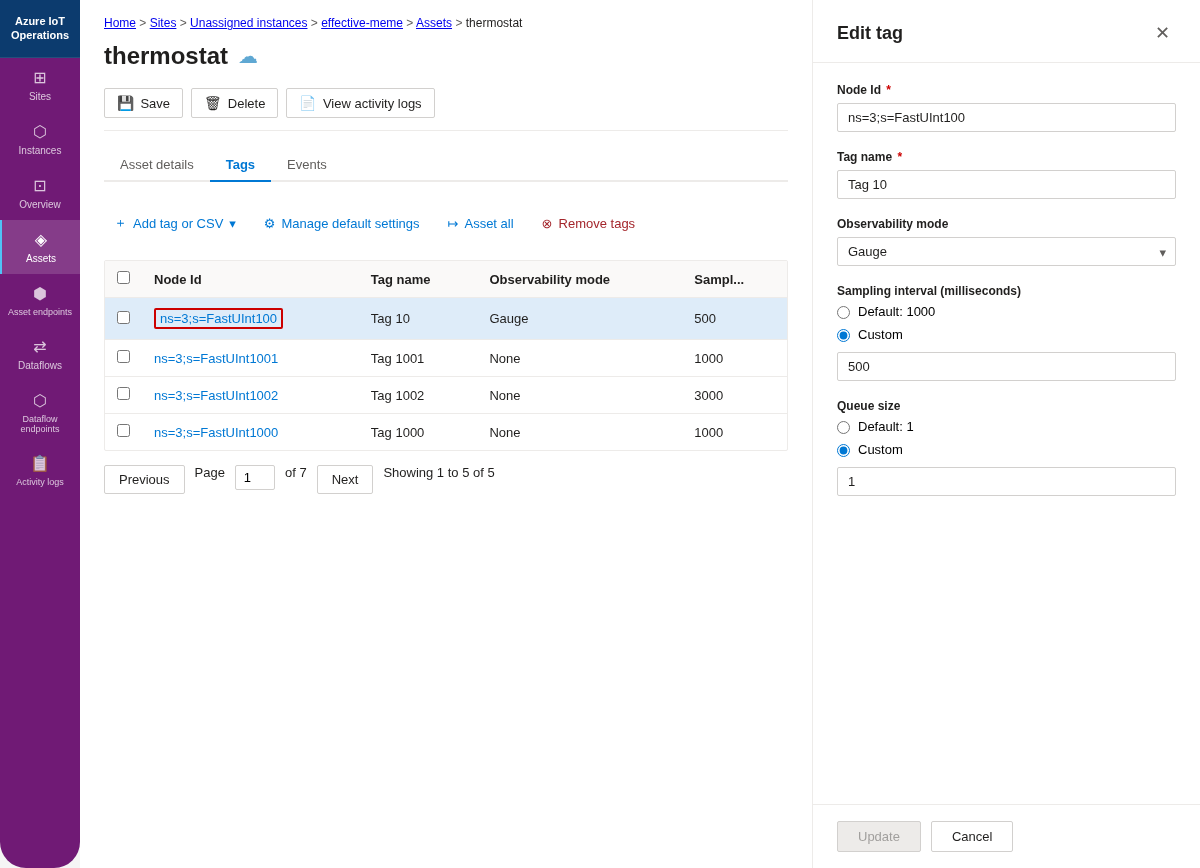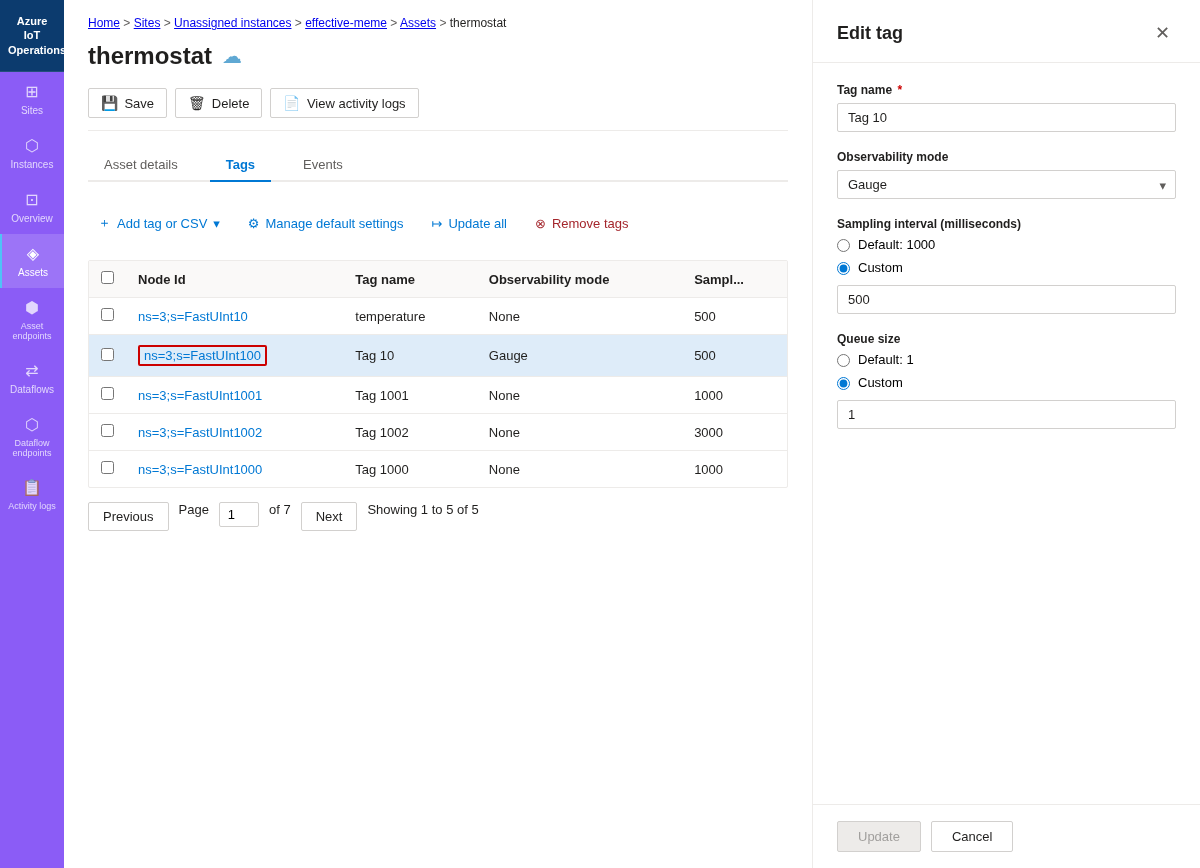--- a/index.html
+++ b/index.html
@@ -1,26 +1,27 @@
 <!DOCTYPE html>
 <html><head>
   <meta charset="utf-8">
   <style>
     * { box-sizing: border-box; margin: 0; padding: 0; }
     body { font-family: 'Segoe UI', Arial, sans-serif; font-size: 13px; background: #f5f5f5; display: flex; height: 868px; overflow: hidden; }
 
     
     .sidebar {
-      width: 64px;
-      background: #8b5cf6;
+      width: 80px;
+      background: #701a75;
       display: flex;
       flex-direction: column;
       align-items: center;
       padding-top: 0;
       flex-shrink: 0;
+      border-radius: 26px;
     }
     .sidebar-header {
       width: 100%;
       background: #0c3b6e;
       padding: 14px 8px;
       color: white;
       font-size: 11px;
       font-weight: 600;
       text-align: center;
       line-height: 1.3;
@@ -97,21 +98,21 @@
       border-radius: 2px;
       cursor: pointer;
       font-size: 13px;
       color: #201f1e;
     }
     .toolbar-btn .btn-icon { font-size: 14px; }
 
     
     .tabs {
       display: flex;
-      gap: 16px;
+      gap: 0;
       margin-bottom: 16px;
       border-bottom: 2px solid #edebe9;
     }
     .tab {
       padding: 8px 16px;
       cursor: pointer;
       font-size: 13px;
       color: #605e5c;
       border-bottom: 2px solid transparent;
       margin-bottom: -2px;
@@ -392,21 +393,21 @@
         <span>＋</span>
         <span>Add tag or CSV</span>
         <span>▾</span>
       </button>
       <button class="table-toolbar-btn">
         <span>⚙</span>
         <span>Manage default settings</span>
       </button>
       <button class="table-toolbar-btn">
         <span>↦</span>
-        <span>Update all</span>
+        <span>Asset all</span>
       </button>
       <button class="table-toolbar-btn danger">
         <span>⊗</span>
         <span>Remove tags</span>
       </button>
     </div>
 
     <div class="table-container">
       <table>
         <thead>
@@ -414,27 +415,20 @@
             <th style="width:36px;">
               <input type="checkbox" style="">
             </th>
             <th>Node Id</th>
             <th>Tag name</th>
             <th>Observability mode</th>
             <th>Sampl...</th>
           </tr>
         </thead>
         <tbody id="table-body">
-        <tr>
-              <td><input type="checkbox" style=""></td>
-              <td><a href="#" class="node-id-link">ns=3;s=FastUInt10</a></td>
-              <td>temperature</td>
-              <td>None</td>
-              <td>500</td>
-            </tr>
             <tr class="selected-row">
               <td><input type="checkbox" style=""></td>
               <td><span style="display: inline-block; border: 2px solid rgb(204, 0, 0); border-radius: 2px; padding: 1px 4px;"><a href="#" class="node-id-link">ns=3;s=FastUInt100</a></span></td>
               <td>Tag 10</td>
               <td>Gauge</td>
               <td>500</td>
             </tr>
             <tr>
               <td><input type="checkbox" style=""></td>
               <td><a href="#" class="node-id-link">ns=3;s=FastUInt1001</a></td>
@@ -472,20 +466,27 @@
 </div>
 
 <div class="edit-panel">
   <div class="edit-panel-header">
     <h2>Edit tag</h2>
     <button class="close-btn">✕</button>
   </div>
 
   <div class="edit-panel-body">
 
+    <div class="form-group">
+      <label class="form-label">
+        <span>Node Id</span>
+        <span class="required">*</span>
+      </label>
+      <input class="form-input" type="text" value="ns=3;s=FastUInt100" style="">
+    </div>
 
     <div class="form-group">
       <label class="form-label">
         <span>Tag name</span>
         <span class="required">*</span>
       </label>
       <input class="form-input" type="text" value="Tag 10" style="">
     </div>
 
     <div class="form-group">

